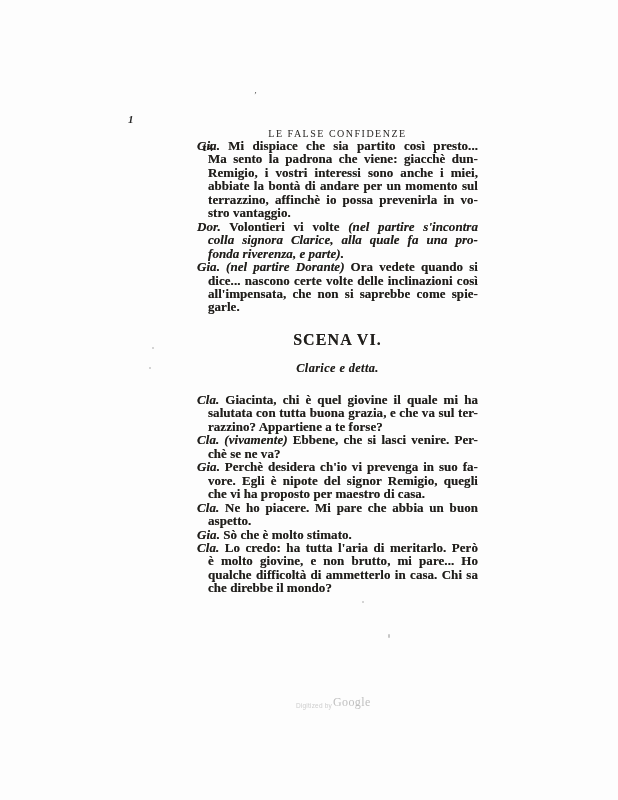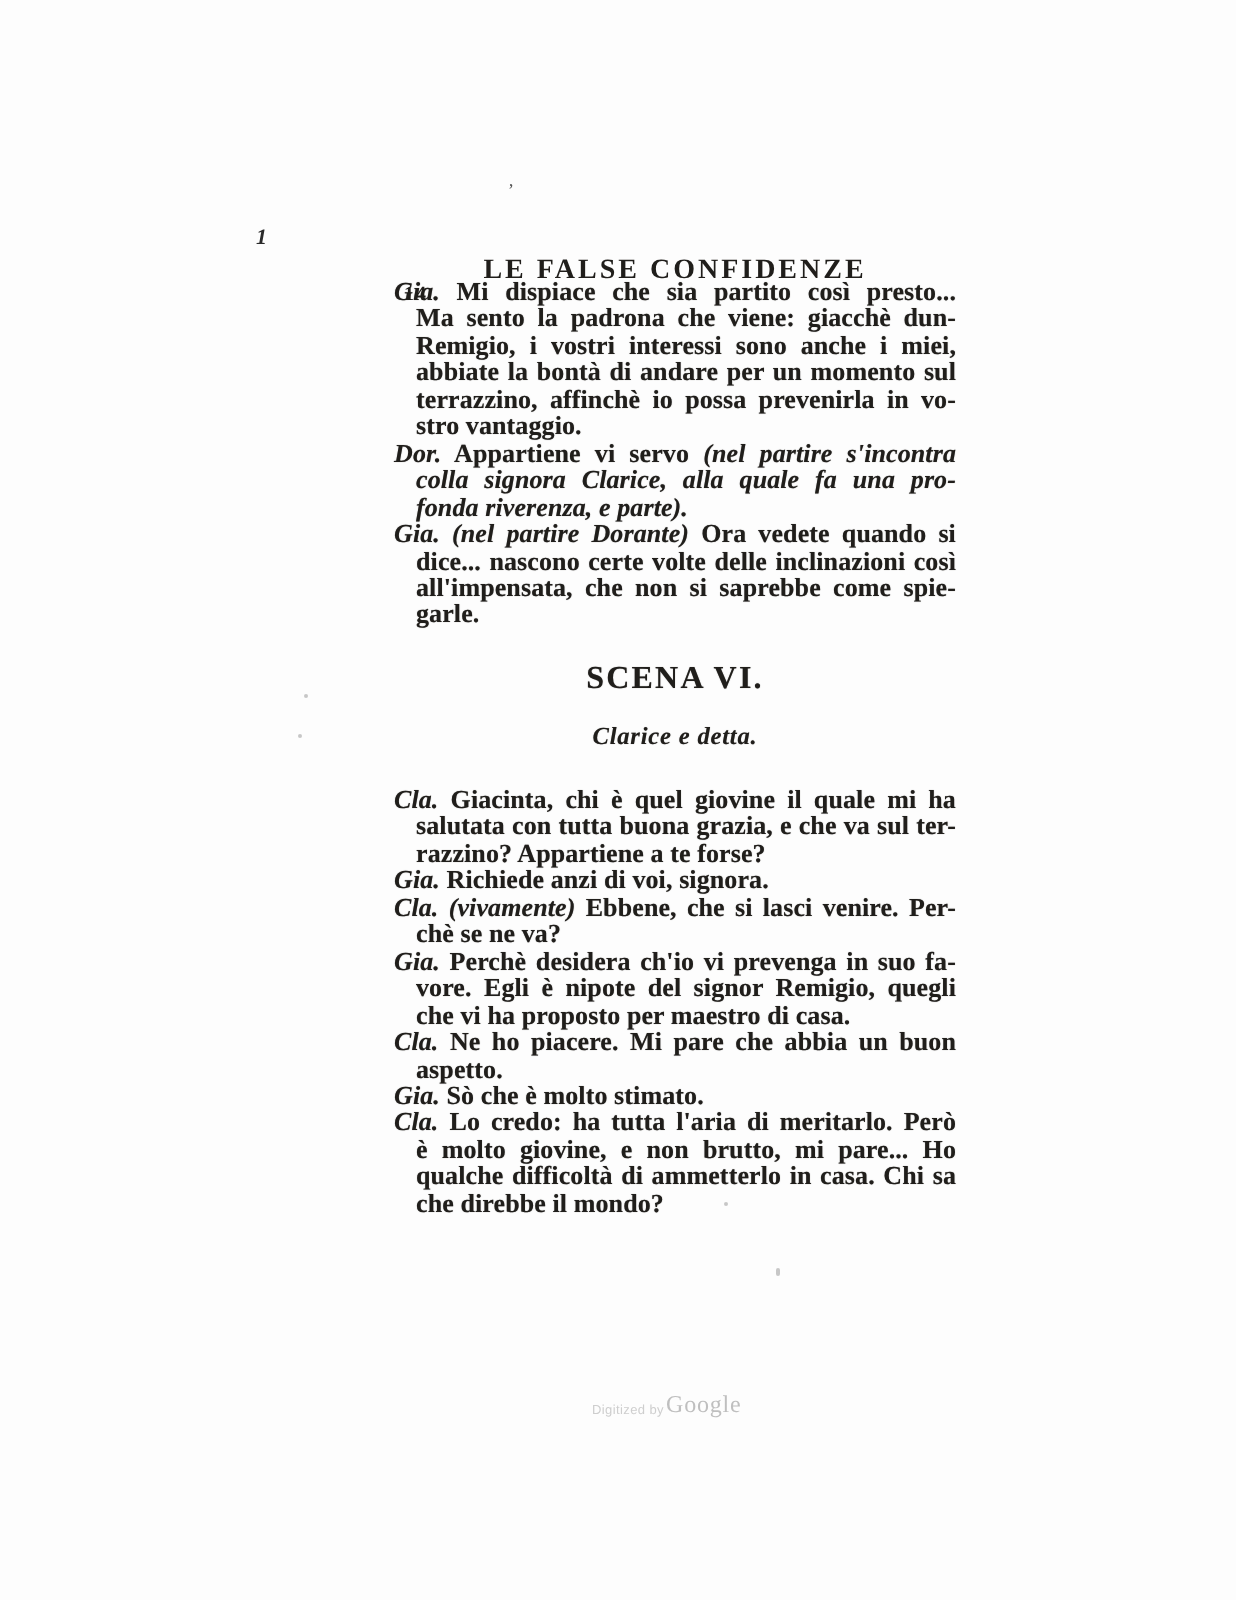--- a/index.html
+++ b/index.html
@@ -29,21 +29,21 @@
   .dot.d3{left:362px;top:601px}
   .dot.d4{left:388px;top:634px;height:4px;width:1.5px;border-radius:1px}
   
   .header{position:absolute;left:197px;top:125px;width:281px;height:15px}
   .pageno{
     position:absolute;left:5px;top:17px;
     font-size:10px;font-weight:bold;letter-spacing:1px;
   }
   .running-title{
     position:absolute;left:50%;top:3px;transform:translateX(-50%);
-    font-size:14px;font-weight:bold;letter-spacing:1.5px;white-space:nowrap;
+    font-size:10px;font-weight:normal;letter-spacing:1.5px;white-space:nowrap;
   }
   
   .dialogue{
     position:absolute;left:197px;width:281px;
   }
   .block-1{top:139px}
   .block-2{top:393px}
   .line{
     font-size:13px;line-height:13.45px;font-weight:bold;
     letter-spacing:.05px;
@@ -98,38 +98,37 @@
     <span class="running-title">LE FALSE CONFIDENZE</span>
   </div>
 
   <div class="dialogue block-1">
       <div class="line"><span class="speaker">Gia.</span> <span>Mi dispiace che sia partito così presto...</span></div>
       <div class="line cont"><span>Ma sento la padrona che viene: giacchè dun-</span></div>
       <div class="line cont"><span>Remigio, i vostri interessi sono anche i miei,</span></div>
       <div class="line cont"><span>abbiate la bontà di andare per un momento sul</span></div>
       <div class="line cont"><span>terrazzino, affinchè io possa prevenirla in vo-</span></div>
       <div class="line cont last"><span>stro vantaggio.</span></div>
-      <div class="line"><span class="speaker">Dor.</span> <span>Appartiene vi servo </span><span class="it">(nel partire s'incontra</span></div>
+      <div class="line"><span class="speaker">Dor.</span> <span>Volontieri vi volte </span><span class="it">(nel partire s'incontra</span></div>
       <div class="line cont"><span class="it">colla signora Clarice, alla quale fa una pro-</span></div>
       <div class="line cont last"><span class="it">fonda riverenza, e parte).</span></div>
       <div class="line"><span class="speaker">Gia.</span> <span class="it">(nel partire Dorante)</span><span> Ora vedete quando si</span></div>
       <div class="line cont"><span>dice... nascono certe volte delle inclinazioni così</span></div>
       <div class="line cont"><span>all'impensata, che non si saprebbe come spie-</span></div>
       <div class="line cont last"><span>garle.</span></div>
     </div>
 
   <div class="scene-heading">SCENA VI.</div>
 
   <div class="scene-sub">Clarice e detta.</div>
 
   <div class="dialogue block-2">
       <div class="line"><span class="speaker">Cla.</span> <span>Giacinta, chi è quel giovine il quale mi ha</span></div>
       <div class="line cont"><span>salutata con tutta buona grazia, e che va sul ter-</span></div>
       <div class="line cont last"><span>razzino? Appartiene a te forse?</span></div>
-      <div class="line last"><span class="speaker">Gia.</span> <span>Richiede anzi di voi, signora.</span></div>
       <div class="line"><span class="speaker">Cla.</span> <span class="it">(vivamente)</span><span> Ebbene, che si lasci venire. Per-</span></div>
       <div class="line cont last"><span>chè se ne va?</span></div>
       <div class="line"><span class="speaker">Gia.</span> <span>Perchè desidera ch'io vi prevenga in suo fa-</span></div>
       <div class="line cont"><span>vore. Egli è nipote del signor Remigio, quegli</span></div>
       <div class="line cont last"><span>che vi ha proposto per maestro di casa.</span></div>
       <div class="line"><span class="speaker">Cla.</span> <span>Ne ho piacere. Mi pare che abbia un buon</span></div>
       <div class="line cont last"><span>aspetto.</span></div>
       <div class="line last"><span class="speaker">Gia.</span> <span>Sò che è molto stimato.</span></div>
       <div class="line"><span class="speaker">Cla.</span> <span>Lo credo: ha tutta l'aria di meritarlo. Però</span></div>
       <div class="line cont"><span>è molto giovine, e non brutto, mi pare... Ho</span></div>

